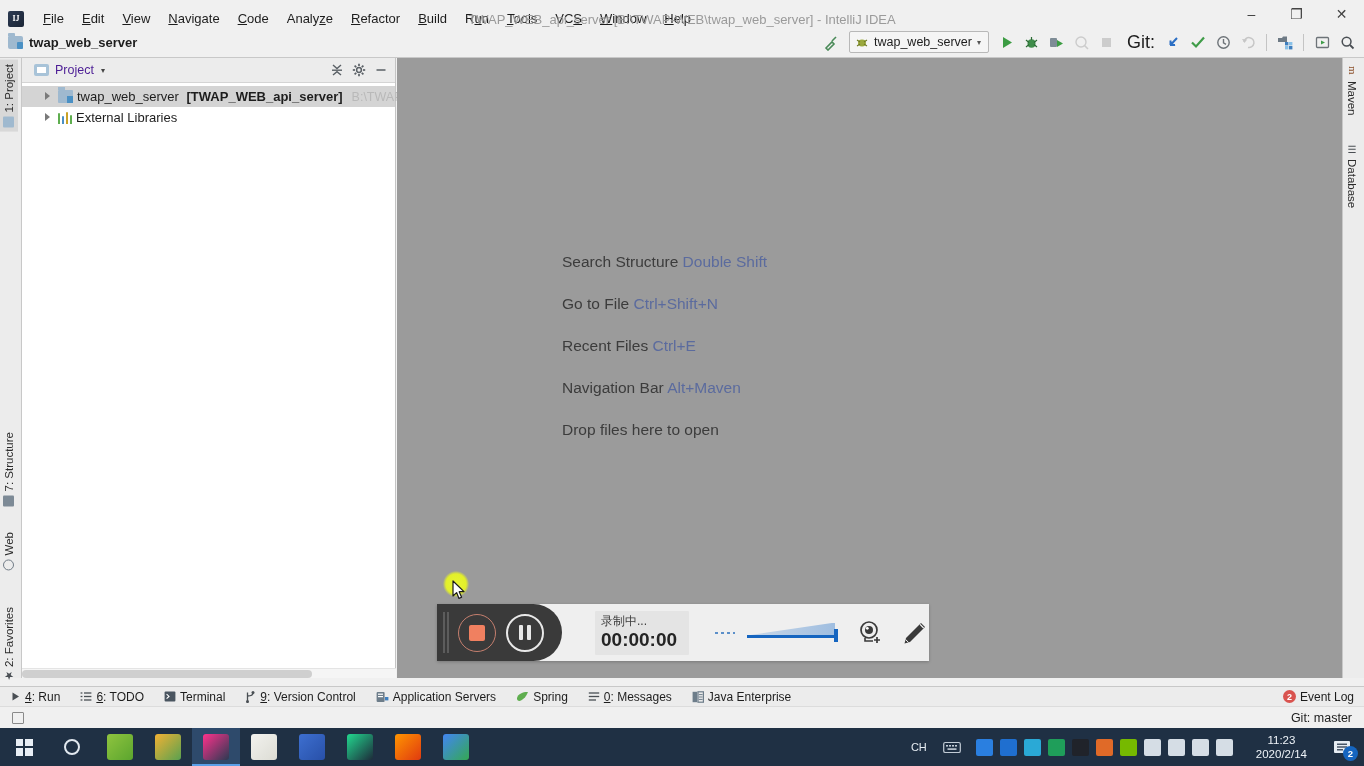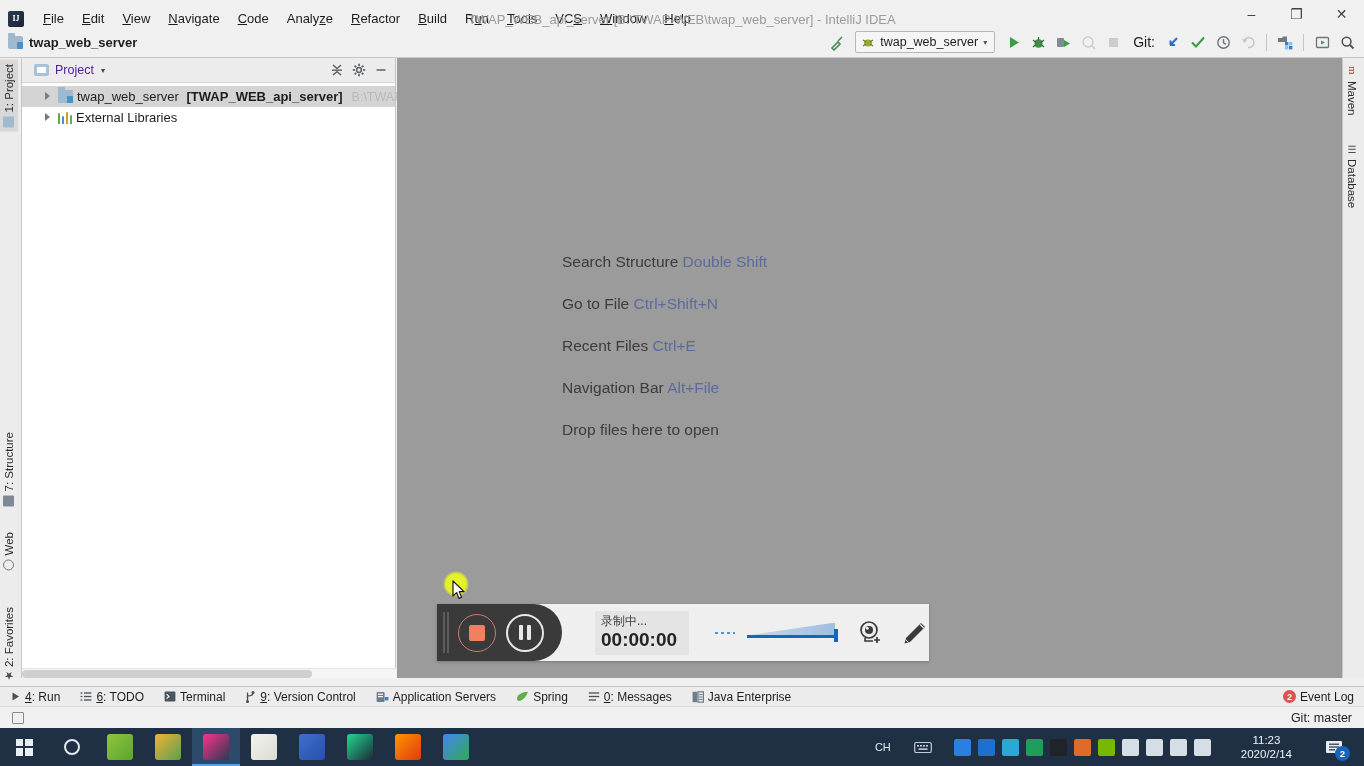--- a/index.html
+++ b/index.html
@@ -71,21 +71,21 @@
     width: 22px; height: 22px; display: flex; align-items: center; justify-content: center;
     cursor: default; border-radius: 2px;
   }
   .tb-icon.dim { opacity: .35; }
   .run-config {
     display: flex; align-items: center; gap: 5px; height: 22px; padding: 0 7px 0 5px;
     border: 1px solid #b8b8b8; border-radius: 2px; background: #f5f5f5; margin: 0 4px;
     cursor: default;
   }
   .run-config .rc-label { font-size: 12.5px; color: #1d1d1d; }
-  .git-label { font-size: 14px; color: #1d1d1d; margin: 0 4px 0 6px; }
+  .git-label { font-size: 18px; color: #1d1d1d; margin: 0 4px 0 6px; }
   .tb-sep { width: 1px; height: 17px; background: #c4c4c4; margin: 0 4px; }
 
   
   .stripe-left {
     position: absolute; left: 0; top: 58px; width: 22px; height: 620px;
     background: #ececec; border-right: 1px solid #c8c8c8;
   }
   .stripe-right {
     position: absolute; right: 0; top: 58px; width: 22px; height: 620px;
     background: #ececec; border-left: 1px solid #c8c8c8;
@@ -269,21 +269,21 @@
   }
   .tb-cortana i { width: 16px; height: 16px; border: 2px solid #e1e8ef; border-radius: 50%; display: block; }
   .tb-app {
     width: 48px; height: 38px; display: flex; align-items: center; justify-content: center;
     cursor: default; position: relative;
   }
   .tb-app.active { background: #2e4a6b; box-shadow: inset 0 -2px 0 #5aa0e8; }
   .appico { width: 26px; height: 26px; border-radius: 3px; position: relative; }
 
   .tray {
-    margin-left: auto; display: flex; align-items: center; height: 38px; padding-right: 12px; gap: 16px;
+    margin-left: auto; display: flex; align-items: center; height: 38px; padding-right: 4px; gap: 9px;
   }
   .tray-item {
     min-width: 24px; height: 38px; display: flex; align-items: center; justify-content: center;
     cursor: default; color: #e6ecf2; font-size: 11px;
   }
   .tray-ico { width: 17px; height: 17px; border-radius: 2px; position: relative; }
   .clock {
     display: flex; flex-direction: column; align-items: center; justify-content: center;
     color: #eef3f8; font-size: 11.5px; line-height: 14px; padding: 0 10px; height: 38px; cursor: default;
   }
@@ -530,21 +530,21 @@
       <div class="hint-row">
         <span>Search Structure </span><span class="key">Double Shift</span>
       </div>
       <div class="hint-row">
         <span>Go to File </span><span class="key">Ctrl+Shift+N</span>
       </div>
       <div class="hint-row">
         <span>Recent Files </span><span class="key">Ctrl+E</span>
       </div>
       <div class="hint-row">
-        <span>Navigation Bar </span><span class="key">Alt+File</span>
+        <span>Navigation Bar </span><span class="key">Alt+Maven</span>
       </div>
       <div class="hint-row">
         <span>Drop files here to open</span>
       </div>
     </div>
   </div>
 
   <div class="cursor-glow"></div>
   <div class="cursor-ptr">
     <svg width="15" height="21" viewBox="0 0 15 21">

